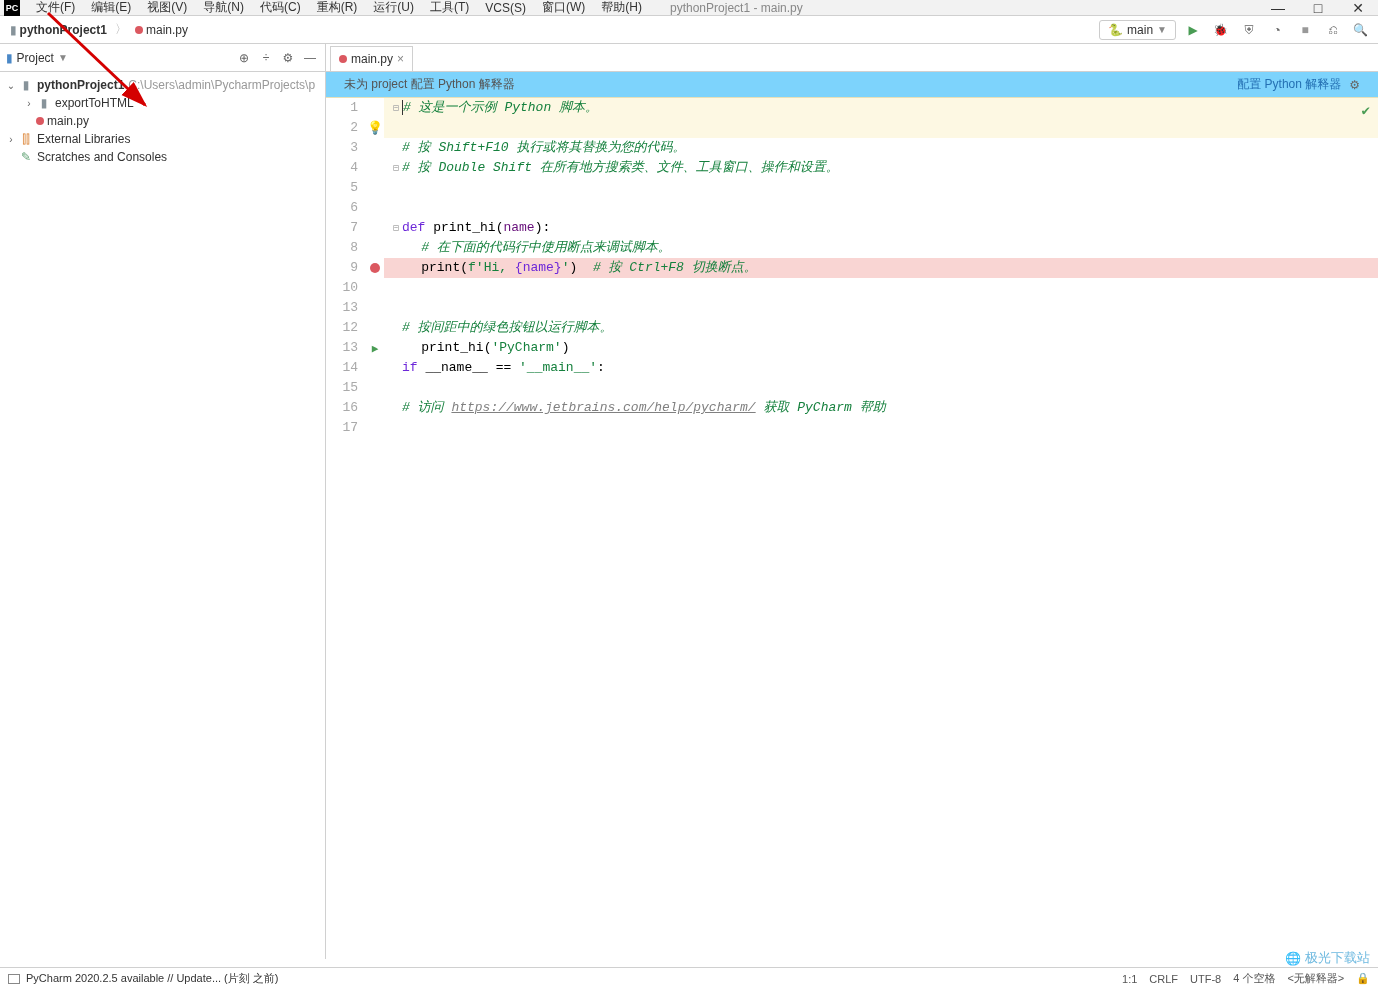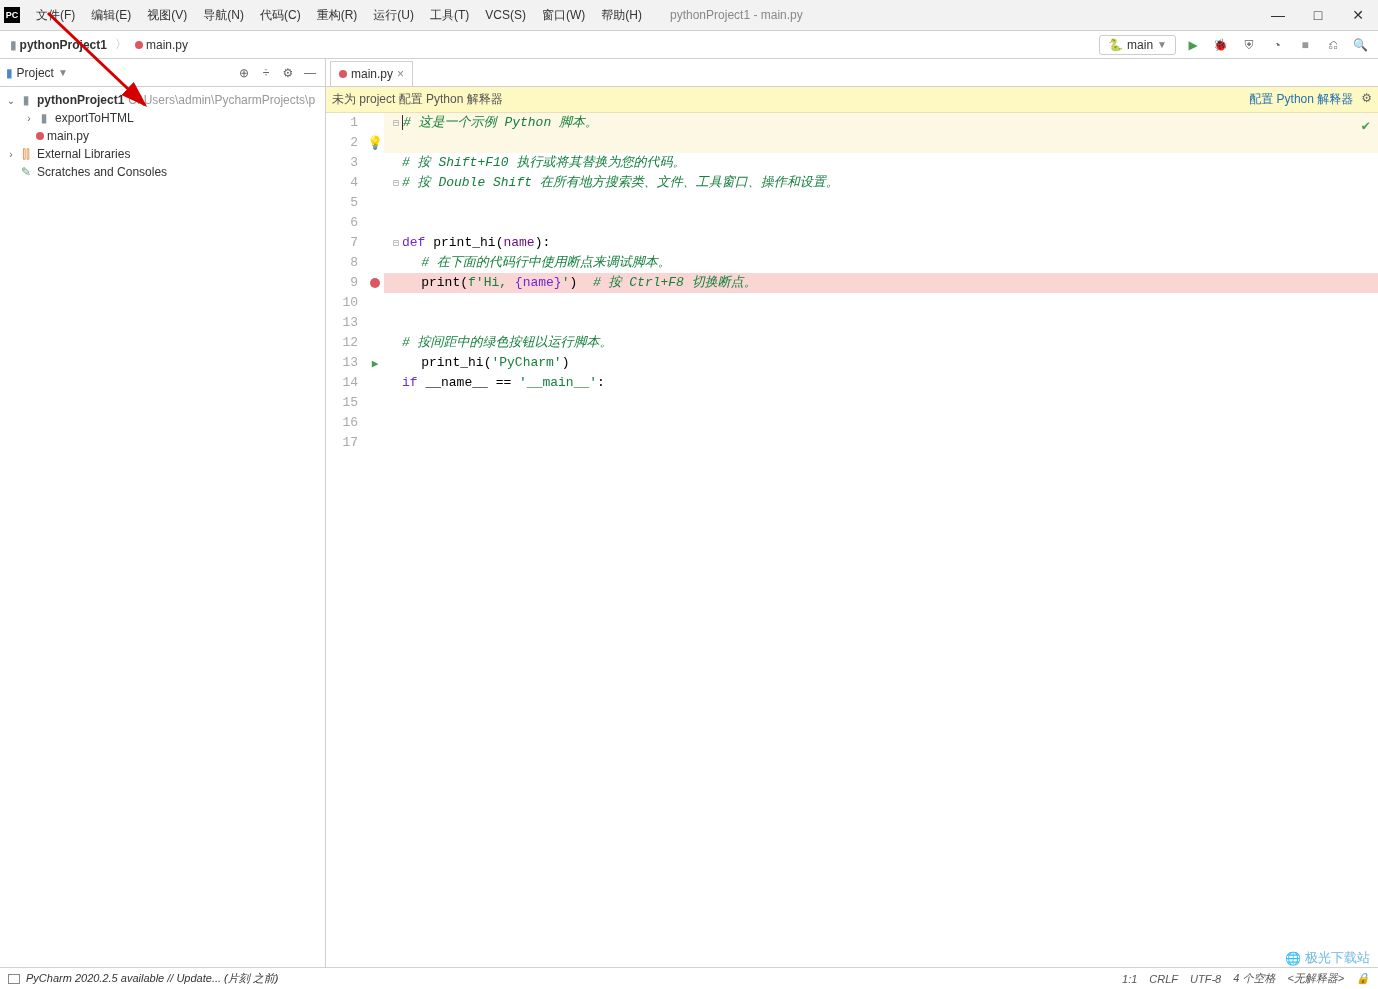--- a/index.html
+++ b/index.html
@@ -1,17 +1,17 @@
 <!DOCTYPE html>
 <html><head>
 <meta charset="utf-8">
 <style>
 * { margin: 0; padding: 0; box-sizing: border-box; }
 body { font-family: "Microsoft YaHei", "Segoe UI", sans-serif; font-size: 12px; color: #333; background: #fff; overflow: hidden; width: 1378px; height: 989px; position: relative; }
-.menubar { height: 31px; display: flex; align-items: center; border-bottom: 1px solid #d0d0d0; background: #f2f2f2; padding-left: 4px; }
+.menubar { height: 16px; display: flex; align-items: center; border-bottom: 1px solid #d0d0d0; background: #f2f2f2; padding-left: 4px; }
 .app-icon { width: 16px; height: 16px; background: #000; color: #fff; font-size: 9px; font-weight: bold; display: flex; align-items: center; justify-content: center; margin-right: 8px; }
 .menu-item { padding: 3px 8px; cursor: pointer; }
 .window-title { color: #888; margin-left: 20px; }
 .window-controls { margin-left: auto; display: flex; }
 .win-ctrl { width: 40px; height: 24px; display: flex; align-items: center; justify-content: center; cursor: pointer; font-size: 14px; }
 .navbar { height: 28px; display: flex; align-items: center; border-bottom: 1px solid #d0d0d0; background: #fff; padding: 0 6px; }
 .breadcrumb { display: flex; align-items: center; gap: 4px; }
 .bc-item { display: flex; align-items: center; gap: 3px; cursor: pointer; padding: 2px 4px; }
 .bc-sep { color: #aaa; }
 .nav-right { margin-left: auto; display: flex; align-items: center; gap: 6px; }
@@ -27,21 +27,21 @@
 .tree-row { display: flex; align-items: center; padding: 2px 0; cursor: pointer; white-space: nowrap; }
 .tree-indent { display: inline-block; }
 .tree-toggle { width: 14px; text-align: center; color: #666; font-size: 10px; }
 .tree-icon { width: 16px; height: 14px; display: inline-flex; align-items: center; justify-content: center; margin-right: 3px; }
 .tree-path { color: #999; margin-left: 4px; }
 .folder-icon { color: #87939a; }
 .editor-area { flex: 1; display: flex; flex-direction: column; min-width: 0; }
 .tabbar { height: 28px; display: flex; align-items: flex-end; border-bottom: 1px solid #d0d0d0; padding-left: 4px; }
 .tab { display: flex; align-items: center; gap: 4px; padding: 5px 8px; border: 1px solid #d0d0d0; border-bottom: none; background: #fff; cursor: pointer; }
 .tab-close { color: #888; cursor: pointer; font-size: 12px; }
-.warnbar { background: #fef9c3; color: #555; padding: 4px 6px; display: flex; border-bottom: 1px solid #e8e0b8; font-size: 12px; }
+.warnbar { background: #7dd3fc; color: #555; padding: 4px 18px; display: flex; align-items: center; border-bottom: 1px solid #e8e0b8; font-size: 12px; }
 .warn-link { margin-left: auto; color: #2470b3; cursor: pointer; }
 .warn-gear { margin-left: 8px; color: #666; cursor: pointer; }
 .code-wrap { flex: 1; display: flex; overflow: auto; font-family: "Consolas","Courier New",monospace; font-size: 13px; position: relative; }
 .gutter-nums { width: 40px; text-align: right; color: #aaa; padding-right: 8px; background: #fff; user-select: none; }
 .gutter-icons { width: 18px; background: #fff; }
 .code-lines { flex: 1; }
 .ln { height: 20px; line-height: 20px; }
 .gicon { height: 20px; display: flex; align-items: center; justify-content: center; }
 .cl { height: 20px; line-height: 20px; white-space: pre; padding-left: 6px; }
 .hl-yellow { background: #fdf8e3; }
@@ -50,21 +50,21 @@
 .fn { color: #000; }
 .prm { color: #660e7a; }
 .str { color: #15803d; }
 .cmt { color: #15803d; font-style: italic; }
 .op { color: #000; }
 .lnk { color: #808080; text-decoration: underline; font-style: italic; }
 .bulb { color: #c9a227; }
 .bp { width: 10px; height: 10px; background: #db5860; border-radius: 50%; }
 .run-gut { color: #499c54; font-size: 11px; }
 .check { position: absolute; top: 4px; right: 8px; color: #499c54; font-size: 14px; }
-.statusbar { position: absolute; bottom: 0; left: 0; right: 0; height: 22px; border-top: 1px solid #d0d0d0; display: flex; align-items: center; padding: 0 8px; font-size: 11px; background: #fff; font-style: italic; }
+.statusbar { position: absolute; bottom: 0; left: 0; right: 0; height: 22px; border-top: 1px solid #d0d0d0; display: flex; align-items: center; padding: 0 8px; font-size: 11px; background: #fff; }
 .sb-left { display: flex; align-items: center; gap: 6px; }
 .sb-right { margin-left: auto; display: flex; align-items: center; gap: 12px; color: #555; }
 .sb-item { cursor: pointer; }
 .watermark { position: absolute; bottom: 22px; right: 8px; color: #4aa8d8; font-size: 13px; opacity: 0.8; display:flex; align-items:center; gap:3px;}
 .arrow-overlay { position: absolute; top: 10px; left: 30px; pointer-events: none; }
 .fold { color:#aaa; width:12px; display:inline-block; text-align:center; font-size:10px;}
 </style>
 </head>
 <body>
 
@@ -234,20 +234,21 @@
         <div class="cl"></div>
         <div class="cl"><span class="fold">⊟</span><span class="kw">def </span><span class="fn">print_hi</span><span class="op">(</span><span class="prm">name</span><span class="op">):</span></div>
         <div class="cl">    <span class="cmt"># 在下面的代码行中使用断点来调试脚本。</span></div>
         <div class="cl hl-red">    <span class="fn">print</span><span class="op">(</span><span class="str">f'Hi, </span><span class="kw">{name}</span><span class="str">'</span><span class="op">)</span>  <span class="cmt"># 按 Ctrl+F8 切换断点。</span></div>
         <div class="cl"></div>
         <div class="cl"></div>
         <div class="cl"><span class="fold"> </span><span class="cmt"># 按间距中的绿色按钮以运行脚本。</span></div>
         <div class="cl">    <span class="fn">print_hi</span><span class="op">(</span><span class="str">'PyCharm'</span><span class="op">)</span></div>
         <div class="cl"><span class="fold"> </span><span class="kw">if </span><span class="op">__name__</span><span class="op"> == </span><span class="str">'__main__'</span><span class="op">:</span></div>
         <div class="cl"></div>
+        <div class="cl"><span class="fold"> </span><span class="cmt"># 访问 </span><span class="lnk">https://www.jetbrains.com/help/pycharm/</span><span class="cmt"> 获取 PyCharm 帮助</span></div>
         <div class="cl"></div>
       </div>
     </div>
   </div>
 </div>
 
 <div class="statusbar">
   <div class="sb-left">
     <span style="border:1px solid #888;width:12px;height:10px;display:inline-block;"></span>
     <span class="sb-item">PyCharm 2020.2.5 available // Update... (片刻 之前)</span>

